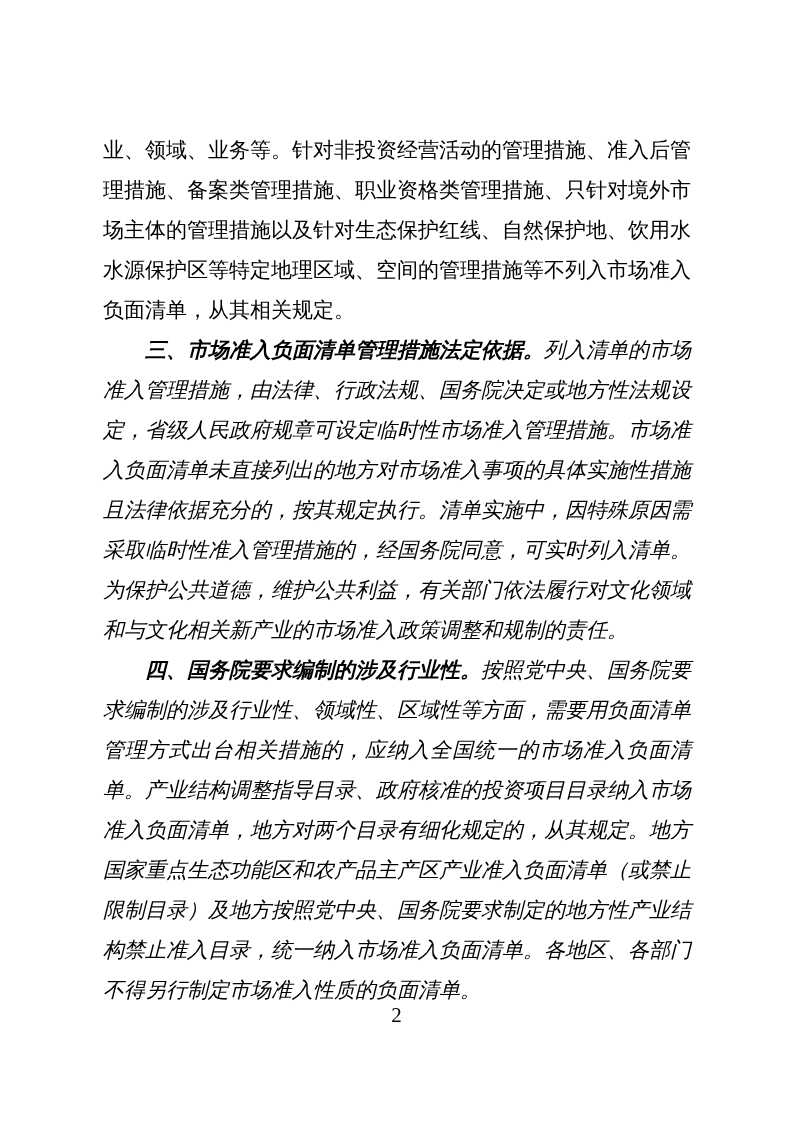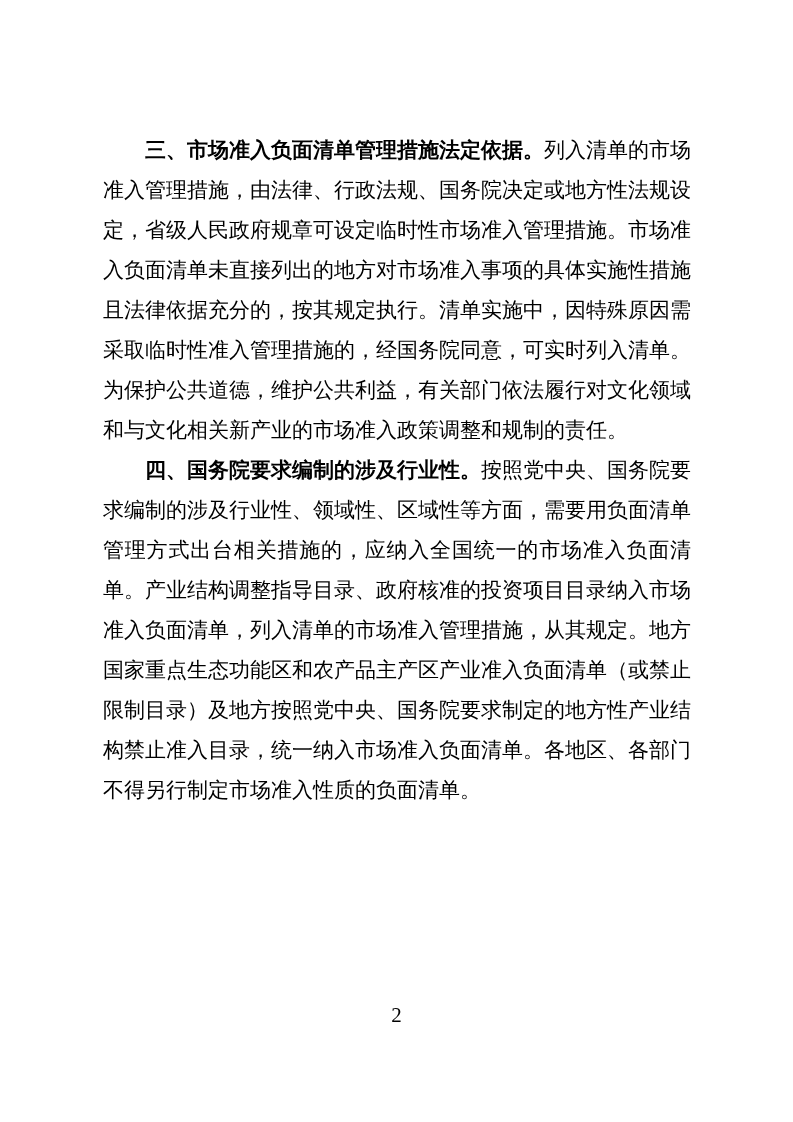--- a/index.html
+++ b/index.html
@@ -26,20 +26,21 @@
     margin: 0;
     padding: 0;
     font-size: 21px;
     line-height: 40px;
     text-align: justify;
     color: #000000;
     font-family: "Liberation Serif", "DejaVu Serif", serif;
   }
   p.body-para.indent {
     text-indent: 42px;
+    font-style: italic;
   }
   .para-heading {
     font-weight: 700;
     font-family: "Liberation Sans", "DejaVu Sans", sans-serif;
   }
   .page-number {
     position: absolute;
     left: 0;
     top: 1001px;
     width: 100%;
@@ -49,21 +50,22 @@
     color: #000000;
     font-family: "Liberation Serif", "DejaVu Serif", serif;
   }
 </style>
 </head>
 <body>
 
 <div class="page">
   <div class="content">
 
+    <p class="body-para"><span>业、领域、业务等。针对非投资经营活动的管理措施、准入后管理措施、备案类管理措施、职业资格类管理措施、只针对境外市场主体的管理措施以及针对生态保护红线、自然保护地、饮用水水源保护区等特定地理区域、空间的管理措施等不列入市场准入负面清单，从其相关规定。</span></p>
 
     <p class="body-para indent"><span class="para-heading">三、市场准入负面清单管理措施法定依据。</span><span>列入清单的市场准入管理措施，由法律、行政法规、国务院决定或地方性法规设定，省级人民政府规章可设定临时性市场准入管理措施。市场准入负面清单未直接列出的地方对市场准入事项的具体实施性措施且法律依据充分的，按其规定执行。清单实施中，因特殊原因需采取临时性准入管理措施的，经国务院同意，可实时列入清单。为保护公共道德，维护公共利益，有关部门依法履行对文化领域和与文化相关新产业的市场准入政策调整和规制的责任。</span></p>
 
-    <p class="body-para indent"><span class="para-heading">四、国务院要求编制的涉及行业性。</span><span>按照党中央、国务院要求编制的涉及行业性、领域性、区域性等方面，需要用负面清单管理方式出台相关措施的，应纳入全国统一的市场准入负面清单。产业结构调整指导目录、政府核准的投资项目目录纳入市场准入负面清单，列入清单的市场准入管理措施，从其规定。地方国家重点生态功能区和农产品主产区产业准入负面清单（或禁止限制目录）及地方按照党中央、国务院要求制定的地方性产业结构禁止准入目录，统一纳入市场准入负面清单。各地区、各部门不得另行制定市场准入性质的负面清单。</span></p>
+    <p class="body-para indent"><span class="para-heading">四、国务院要求编制的涉及行业性。</span><span>按照党中央、国务院要求编制的涉及行业性、领域性、区域性等方面，需要用负面清单管理方式出台相关措施的，应纳入全国统一的市场准入负面清单。产业结构调整指导目录、政府核准的投资项目目录纳入市场准入负面清单，地方对两个目录有细化规定的，从其规定。地方国家重点生态功能区和农产品主产区产业准入负面清单（或禁止限制目录）及地方按照党中央、国务院要求制定的地方性产业结构禁止准入目录，统一纳入市场准入负面清单。各地区、各部门不得另行制定市场准入性质的负面清单。</span></p>
 
   </div>
 
   <div class="page-number">2</div>
 </div>
 
 </body></html>

